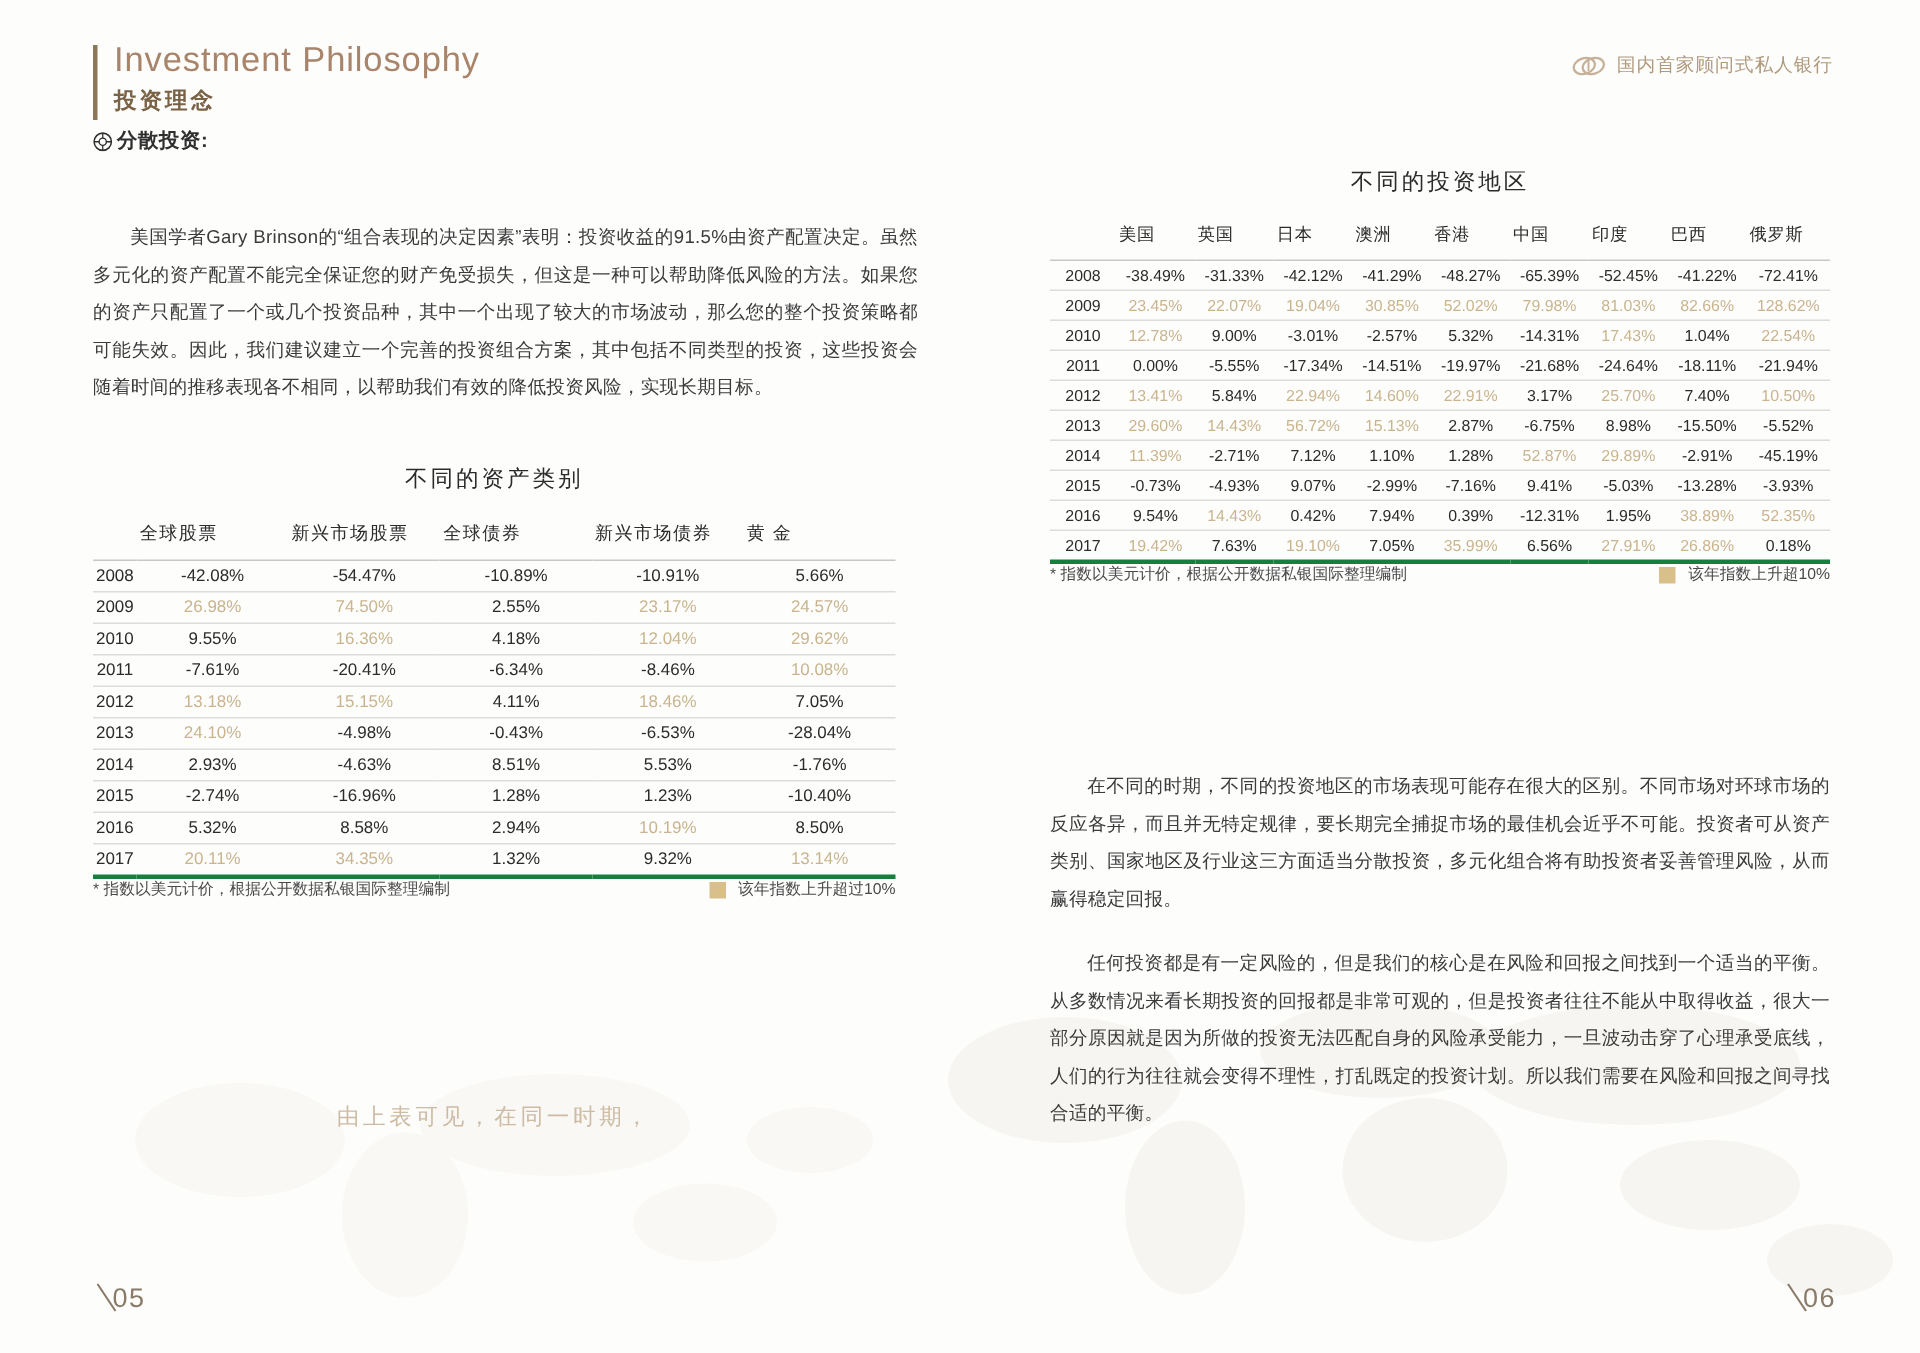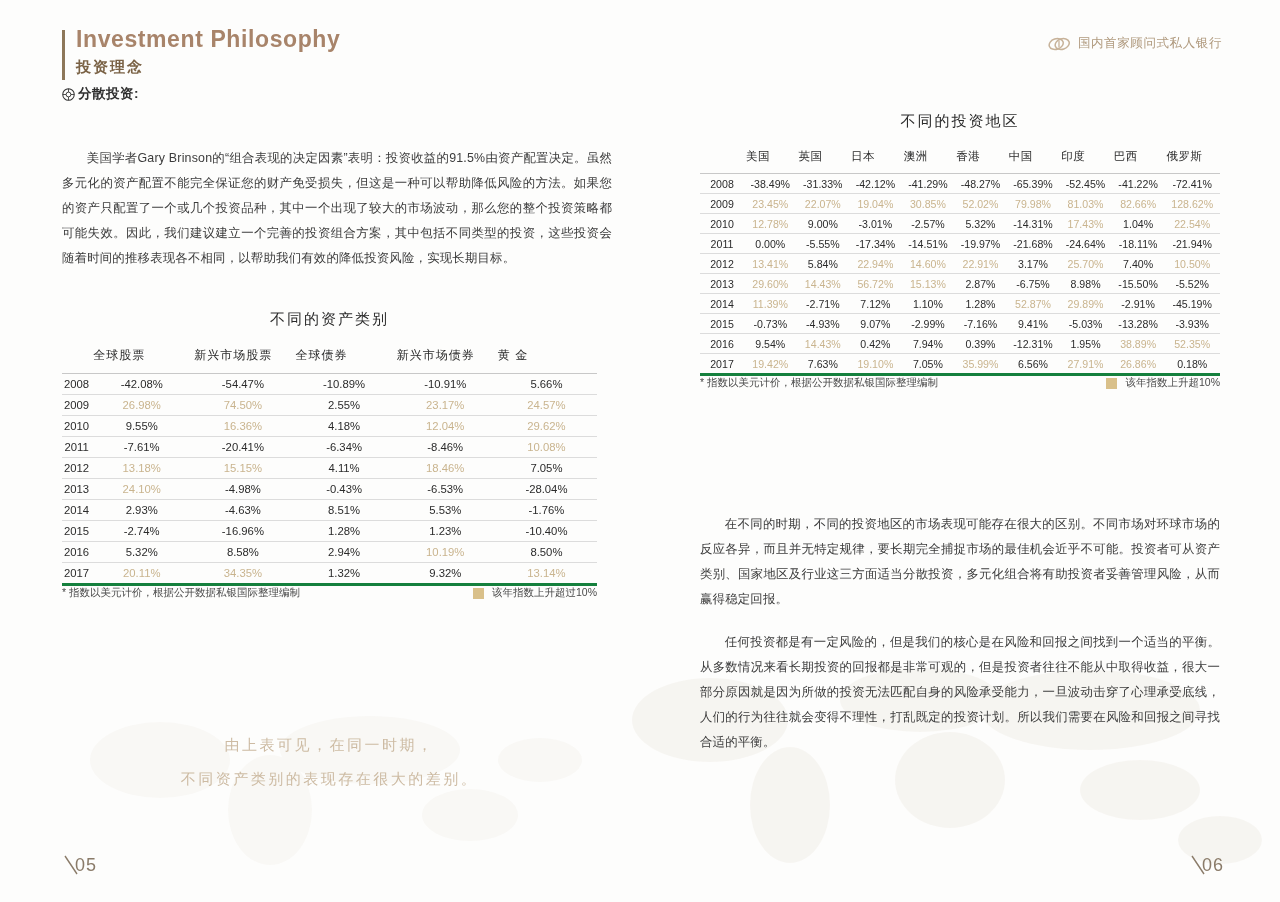--- a/index.html
+++ b/index.html
@@ -58,21 +58,21 @@
     height: 50px;
     background: #8d7759;
   }
   .title-en {
     position: absolute;
     left: 14px;
     top: 0px;
     font-size: 23px;
     letter-spacing: .6px;
     color: #a8846a;
-    font-weight: 700;
+    font-weight: 400;
     white-space: nowrap;
   }
   .title-cn {
     position: absolute;
     left: 14px;
     top: 32px;
     font-size: 15px;
     font-weight: bold;
     color: #7a6245;
     letter-spacing: 2px;
@@ -383,21 +383,20 @@
       <div class="footnote-row">
         <span>* 指数以美元计价，根据公开数据私银国际整理编制</span>
         <span class="legend">
           <span class="legend-swatch"></span>
           <span>该年指数上升超过10%</span>
         </span>
       </div>
 
       <div class="callout">
         <div>由上表可见，在同一时期，</div>
-        <div>不同资产类别的表现存在很大的差别。</div>
       </div>
     </div>
   </div>
 
   <div class="col-right">
 
     <div style="position:absolute; left:0; top:112px; width:520px;">
       <div class="table-title">不同的投资地区</div>
       <table class="data" id="table-regions">
         <thead>

